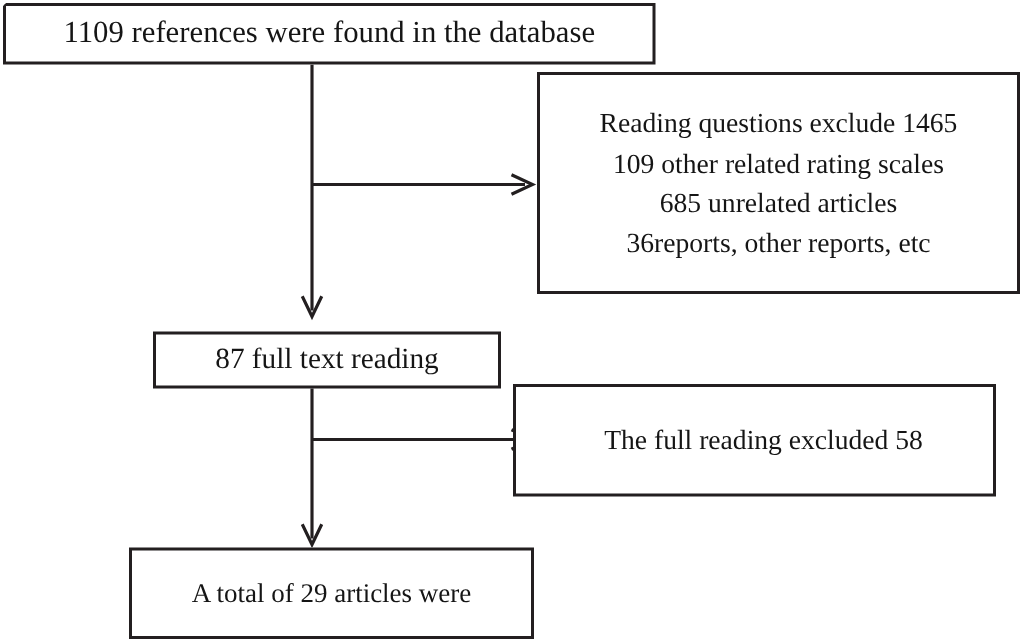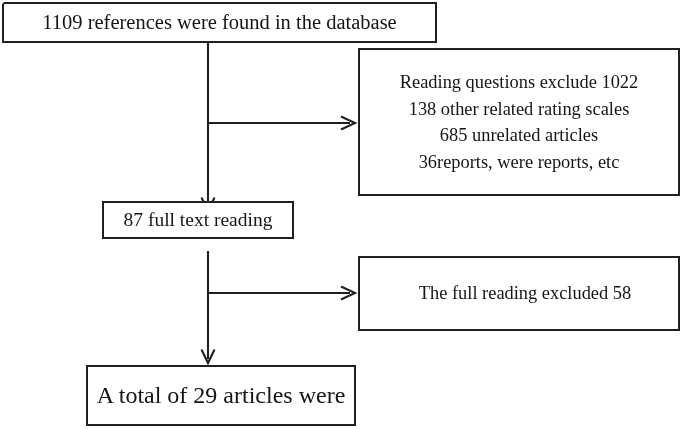--- a/index.html
+++ b/index.html
@@ -42,35 +42,35 @@
     width: 435px; height: 41px;
     font-size: 20.5px;
   }
   #node-exclude-1 {
     left: 358px; top: 48px;
     width: 322px; height: 148px;
     font-size: 18.4px;
     line-height: 1.44;
   }
   #node-fulltext {
-    left: 102px; top: 201px;
-    width: 192px; height: 38px;
+    left: 102px; top: 221px;
+    width: 232px; height: 38px;
     font-size: 19.5px;
   }
   #node-exclude-2 {
-    left: 358px; top: 256px;
+    left: 342px; top: 256px;
     width: 322px; height: 75px;
     font-size: 18.4px;
     line-height: 1.42;
     padding-left: 12px;
   }
   #node-included {
     left: 86px; top: 365px;
     width: 270px; height: 61px;
-    font-size: 24px;
+    font-size: 18px;
     line-height: 1.30;
   }
 
   
   .connector {
     position: absolute;
     left: 0; top: 0;
     width: 685px; height: 429px;
     pointer-events: none;
     overflow: visible;
@@ -106,24 +106,24 @@
 
     <path class="conn-path" d="M 208 293 L 350 293"></path>
     <path class="arrow-head" d="M 341 286.5 L 355 293 L 341 299.5"></path>
   </svg>
 
   <div class="node" id="node-source">
     <span class="line">1109 references were found in the database</span>
   </div>
 
   <div class="node" id="node-exclude-1">
-    <span class="line">Reading questions exclude 1022</span>
-    <span class="line">138 other related rating scales</span>
+    <span class="line">Reading questions exclude 1465</span>
+    <span class="line">109 other related rating scales</span>
     <span class="line">685 unrelated articles</span>
-    <span class="line">36reports, were reports, etc</span>
+    <span class="line">36reports, other reports, etc</span>
   </div>
 
   <div class="node" id="node-fulltext">
     <span class="line">87 full text reading</span>
   </div>
 
   <div class="node" id="node-exclude-2">
     <span class="line">The full reading excluded 58</span>
   </div>
 

